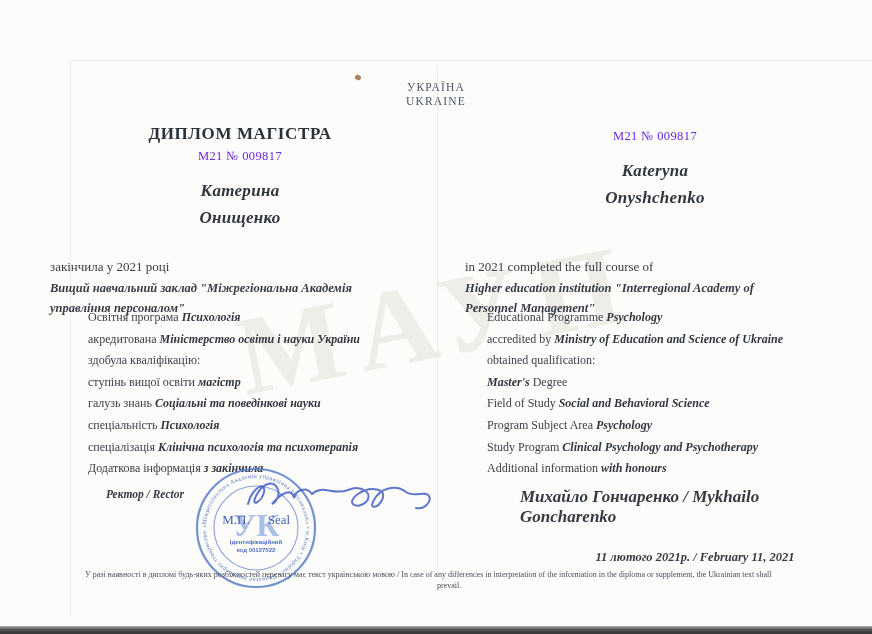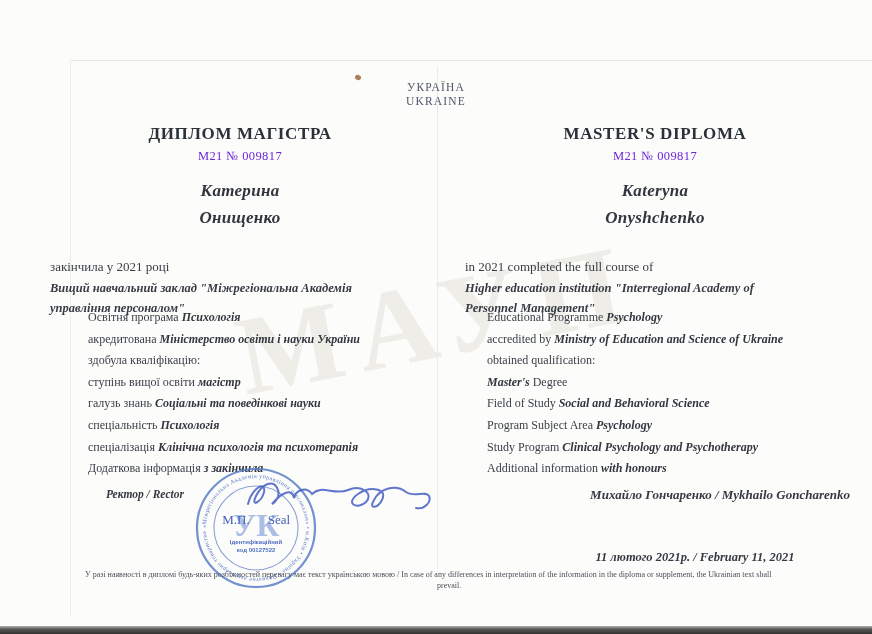--- a/index.html
+++ b/index.html
@@ -38,22 +38,22 @@
 
   
   .fields{position:absolute;top:307px;text-align:left;font-size:12px;line-height:21.6px;}
   .fields.l{left:88px;width:360px;} .fields.r{left:487px;width:372px;}
   .fr .val{font-style:italic;font-weight:600;color:#31363f;}
   .fr .pre,.fr .suf{color:#3b4049;}
 
   
   .rector-label{position:absolute;left:106px;top:488px;font-style:italic;font-weight:700;
                 font-size:11.5px;color:#343942;}
-  .signatory{position:absolute;left:520px;top:487px;width:330px;text-align:right;
-             font-style:italic;font-weight:700;font-size:13px;color:#343942;}
+  .signatory{position:absolute;left:520px;top:487px;width:330px;text-align:left;
+             font-style:italic;font-weight:700;font-size:17px;color:#343942;}
   .date-line{position:absolute;left:530px;top:550px;width:330px;text-align:center;
              font-style:italic;font-weight:700;font-size:12.5px;color:#343942;}
 
   .seal-svg{position:absolute;left:186px;top:458px;}
   .sig-svg{position:absolute;left:228px;top:462px;}
 
   
   .footer-l1{position:absolute;left:85px;top:570px;white-space:nowrap;font-size:8px;color:#4a4f57;}
   .footer-l2{position:absolute;left:437px;top:581px;font-size:8px;color:#4a4f57;}
 </style>
@@ -95,21 +95,20 @@
     <div class="fr"><span class="pre">акредитована</span> <span class="val">Міністерство освіти і науки України</span></div>
     <div class="fr"><span class="pre">здобула кваліфікацію:</span> <span class="val"></span></div>
     <div class="fr"><span class="pre">ступінь вищої освіти</span> <span class="val">магістр</span></div>
     <div class="fr"><span class="pre">галузь знань</span> <span class="val">Соціальні та поведінкові науки</span></div>
     <div class="fr"><span class="pre">спеціальність</span> <span class="val">Психологія</span></div>
     <div class="fr"><span class="pre">спеціалізація</span> <span class="val">Клінічна психологія та психотерапія</span></div>
     <div class="fr"><span class="pre">Додаткова інформація</span> <span class="val">з закінчила</span></div>
   </div>
 
   <div class="col-head r">
-    <div class="col-title">MASTER'S DIPLOMA</div>
     <div class="serial">М21 № 009817</div>
     <div class="names">
       <div class="name">Kateryna</div>
       <div class="name">Onyshchenko</div>
     </div>
   </div>
 
   <div class="col-mid r">
     <div class="completed">in 2021 completed the full course of</div>
     <div class="institution">

